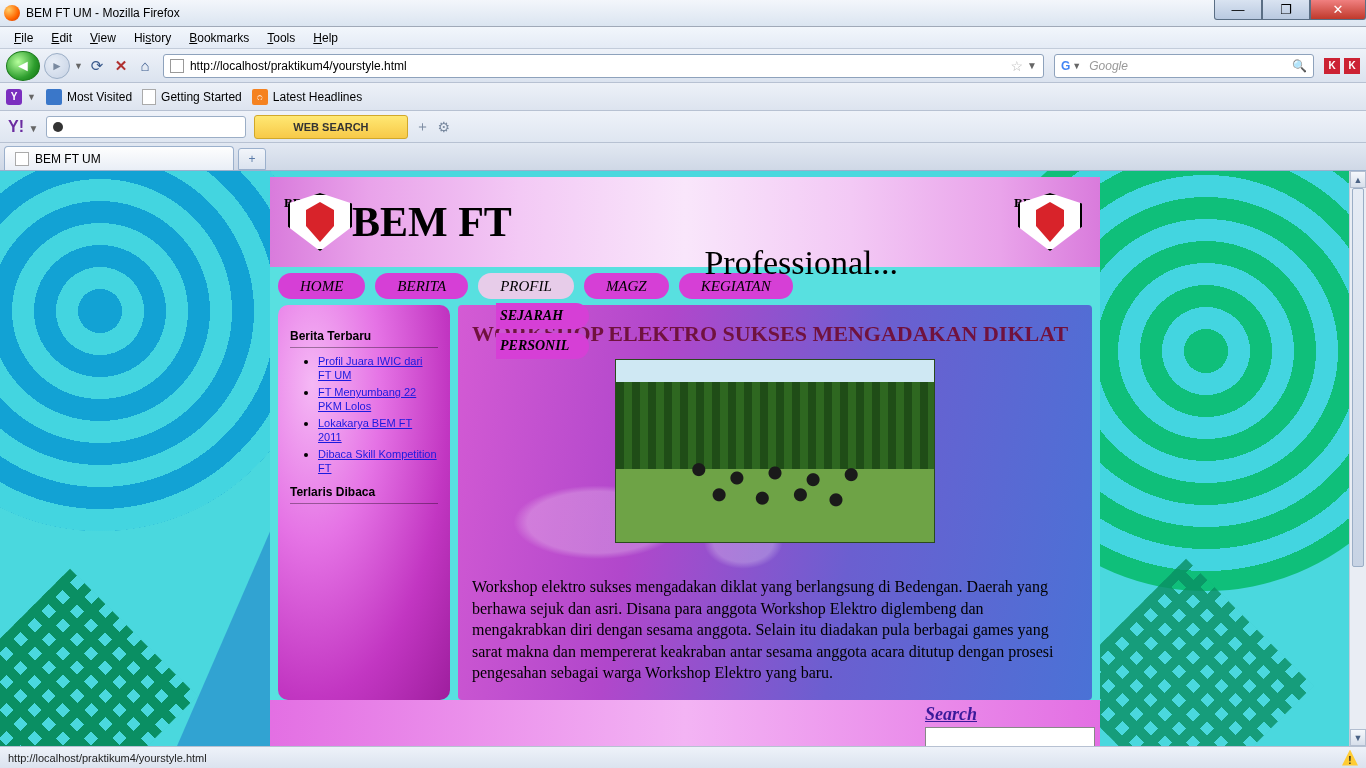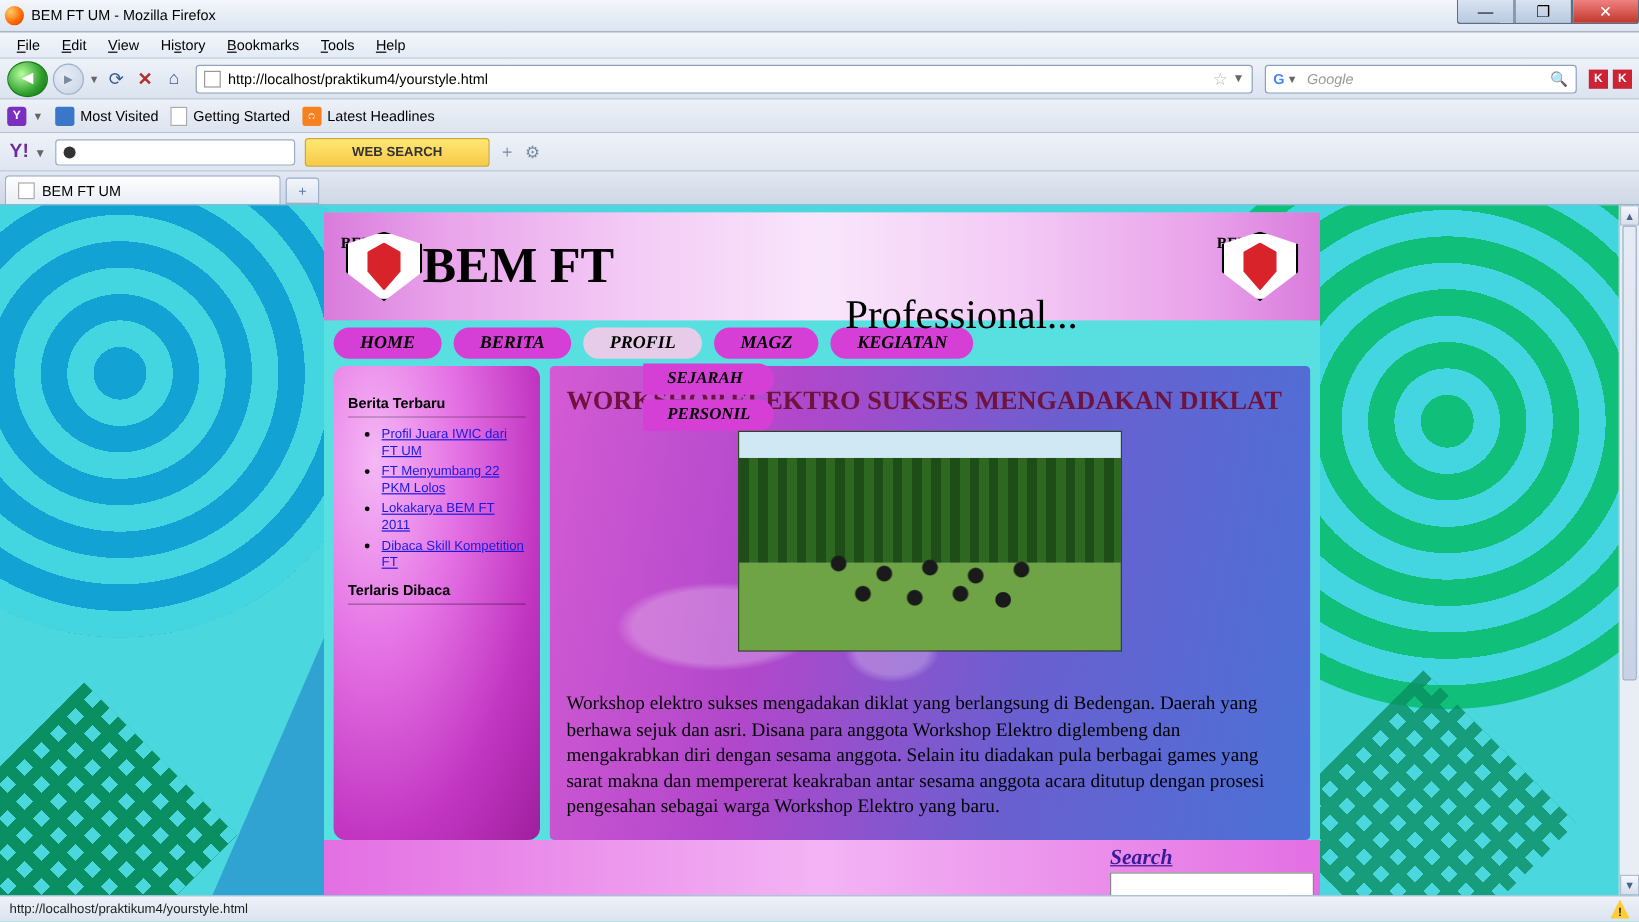--- a/index.html
+++ b/index.html
@@ -77,24 +77,24 @@
 .site { position:absolute; left:270px; top:6px; width:830px; background:#58e0e0; }
 .banner { height:90px; background:linear-gradient(90deg,#d97bdc 0%,#e9a3ea 12%,#f3c9f5 30%,#f9e6fb 50%,#f3c9f5 70%,#e9a3ea 88%,#d97bdc 100%); display:flex; align-items:center; justify-content:space-between; padding:0 18px; position:relative; }
 .shield { width:64px; height:58px; background:#fff; border:2px solid #000; clip-path:polygon(50% 0,100% 18%,100% 58%,50% 100%,0 58%,0 18%); display:flex; align-items:center; justify-content:center; }
 .shield .inner { width:28px;height:40px;background:#d8232a; clip-path:polygon(50% 0,100% 20%,100% 60%,50% 100%,0 60%,0 20%); }
 .shield-wrap { position:relative; }
 .shield-label { position:absolute; left:-4px; top:2px; font-family:"Times New Roman",serif; font-weight:bold; font-size:13px; }
 .banner-title { font-family:"Bookman Old Style","Times New Roman",serif; font-weight:bold; font-size:42px; color:#000; text-align:left; }
 .banner-sub { font-family:"Brush Script MT","Segoe Script",cursive; font-size:34px; color:#000; position:absolute; right:120px; top:46px; }
 
 .nav { display:flex; gap:10px; padding:6px 8px; background:#58e0e0; }
-.nav-item { height:26px; padding:0 22px; border-radius:14px; background:#d63fd6; display:flex; align-items:center; font-family:"Bookman Old Style",serif; font-weight:bold; font-size:15px; font-style:italic; color:#000; }
+.nav-item { height:26px; padding:0 22px; border-radius:14px; background:#d63fd6; display:flex; align-items:center; font-family:"Bookman Old Style",serif; font-weight:normal; font-size:15px; font-style:italic; color:#000; }
 .nav-item.active { background:#e7cce9; }
 .submenu { position:absolute; left:226px; top:126px; background:transparent; }
-.submenu .sm { background:#d63fd6; border-radius:0 14px 14px 0; padding:5px 20px 5px 20px; font-family:"Bookman Old Style",serif; font-weight:bold; font-style:italic; font-size:14px; margin-bottom:4px;margin-left:40px; }
+.submenu .sm { background:#d63fd6; border-radius:0 14px 14px 0; padding:5px 20px 5px 4px; font-family:"Bookman Old Style",serif; font-weight:bold; font-style:italic; font-size:14px; margin-bottom:4px; }
 
 .cols { display:flex; gap:8px; padding:0 8px; }
 .sidebar { width:172px; border-radius:10px; padding:14px 12px 20px; color:#000;
   background:radial-gradient(ellipse at 20% 20%, #f5b8f5 0%, #e573e5 35%, #c236c2 70%, #9e1e9e 100%); }
 .sidebar h4 { font-size:12px; font-weight:bold; margin:10px 0 6px; border-bottom:1px solid rgba(0,0,0,0.35); padding-bottom:4px; }
 .sidebar ul { list-style:disc; padding-left:28px; }
 .sidebar li { margin:3px 0; }
 .sidebar a { color:#1a1adf; text-decoration:underline; font-size:11px; }
 
 .main { flex:1; border-radius:4px; padding:10px 14px 16px; color:#000;

